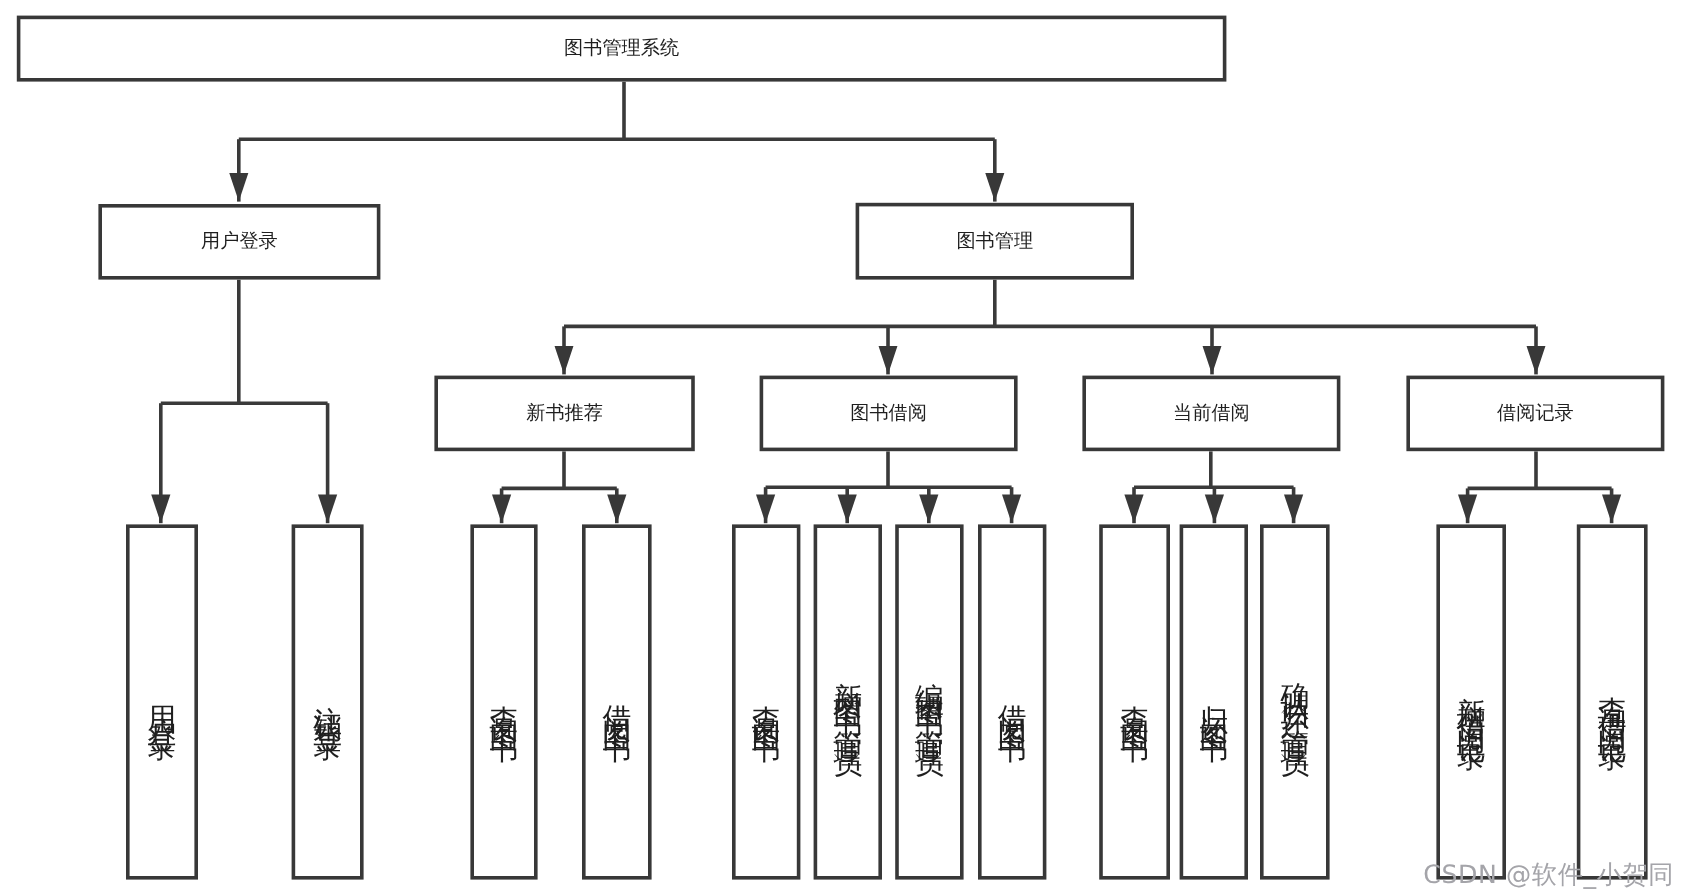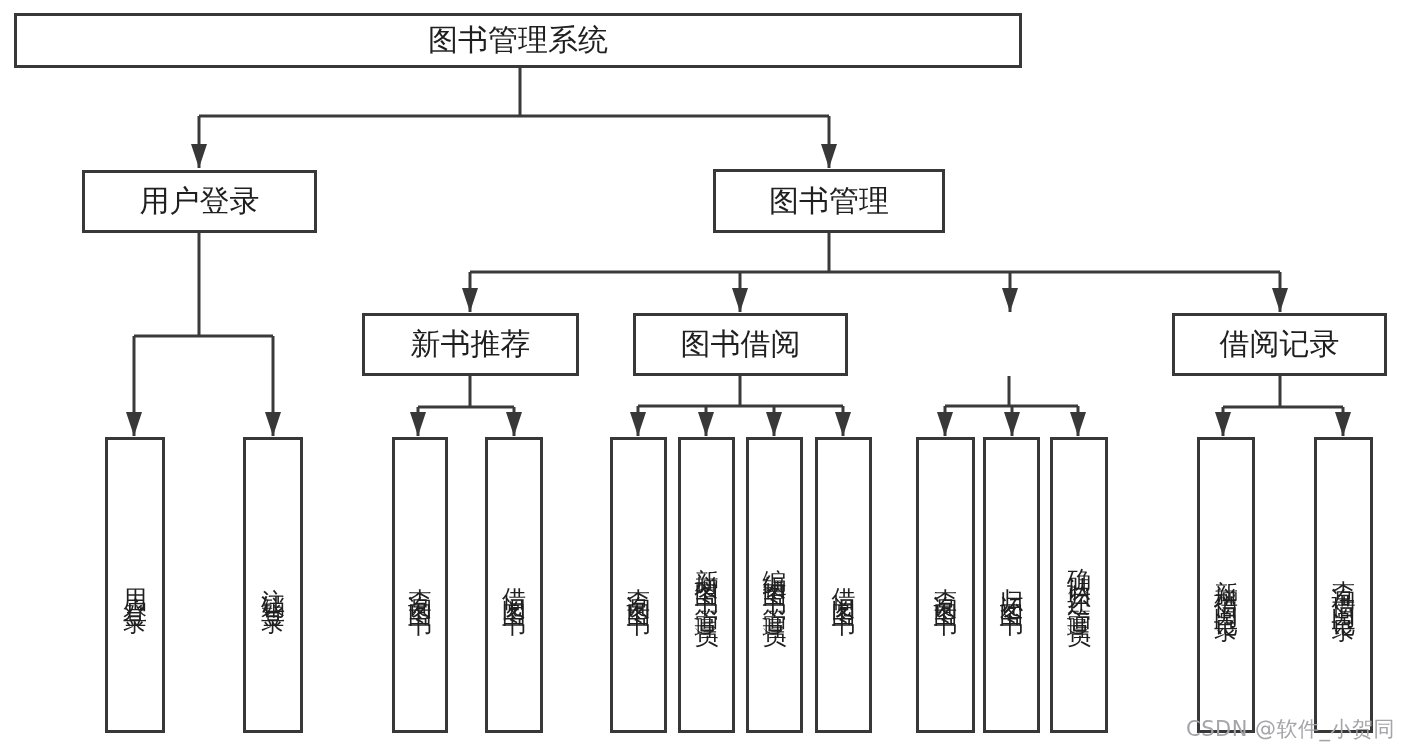--- a/index.html
+++ b/index.html
@@ -3,21 +3,21 @@
 <meta charset="utf-8">
 <style>
   html,body{margin:0;padding:0;background:#ffffff;}
   body{font-family:"DejaVu Sans","Liberation Sans",sans-serif;color:#222222;}
   .stage{position:relative;width:1405px;height:747px;background:#ffffff;overflow:hidden;}
   .wires{position:absolute;left:0;top:0;width:1405px;height:747px;z-index:0;}
   .wire{stroke:#3a3a3a;stroke-width:3;fill:none;}
   .node{
     position:absolute;box-sizing:border-box;background:#ffffff;
     border:3px solid #383838;display:grid;place-items:center;
-    font-size:30px;color:#1f1f1f;z-index:1;white-space:nowrap;
+    font-size:16px;color:#1f1f1f;z-index:1;white-space:nowrap;
   }
   .leaf{
     writing-mode:vertical-rl;text-orientation:mixed;
     font-size:24px;letter-spacing:8px;white-space:normal;
     top:437px;height:296px;
   }
   .row2{top:170px;height:63px;}
   .row3{top:313px;height:63px;}
   .watermark{
     position:absolute;left:1186px;top:715px;z-index:2;
@@ -70,20 +70,21 @@
     <path class="wire" d="M1343,407 V436" marker-end="url(#arrow)"></path>
   </svg>
 
   <div class="node" style="left:14px;top:13px;width:1008px;height:55px;">图书管理系统</div>
 
   <div class="node row2" style="left:82px;width:235px;">用户登录</div>
   <div class="node row3" style="left:362px;width:217px;">新书推荐</div>
 
   <div class="node row2" style="left:713px;top:169px;height:64px;width:232px;">图书管理</div>
   <div class="node row3" style="left:633px;width:215px;">图书借阅</div>
+  <div class="node row3" style="left:902px;width:215px;">当前借阅</div>
   <div class="node row3" style="left:1172px;width:215px;">借阅记录</div>
 
   <div class="node leaf" style="left:105px;width:60px;">用户登录</div>
   <div class="node leaf" style="left:243px;width:60px;">注销登录</div>
 
   <div class="node leaf" style="left:392px;width:56px;">查询图书</div>
   <div class="node leaf" style="left:485px;width:58px;">借阅图书</div>
 
   <div class="node leaf" style="left:610px;width:57px;">查询图书</div>
   <div class="node leaf" style="left:678px;width:57px;">新增图书（管理员）</div>

